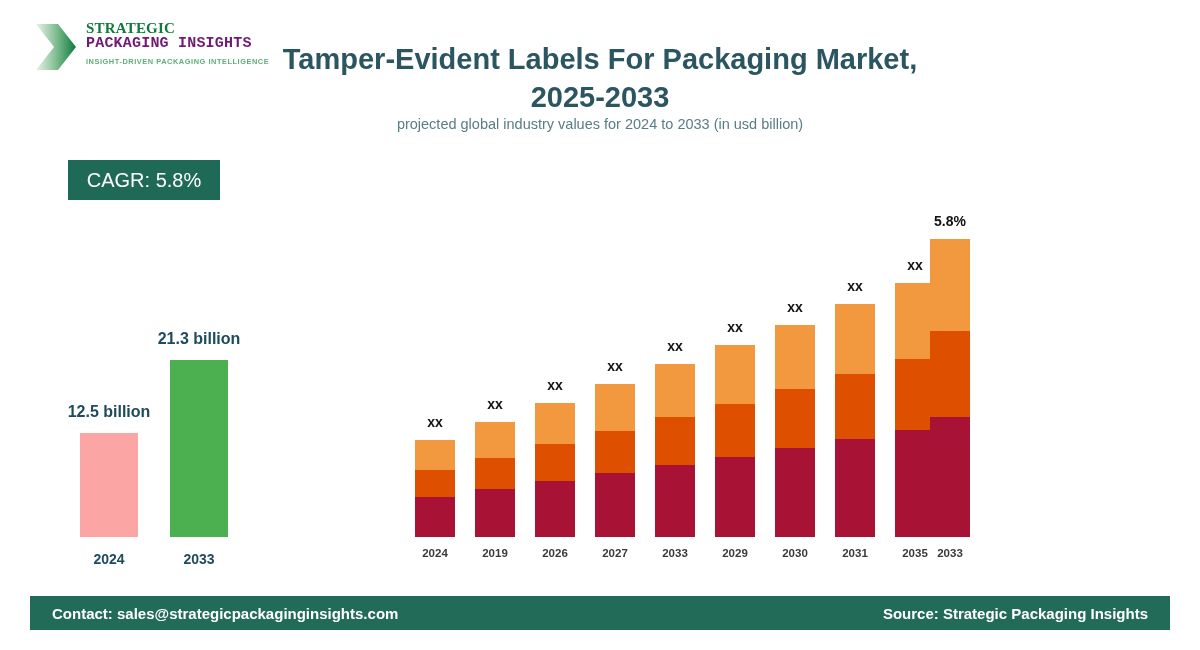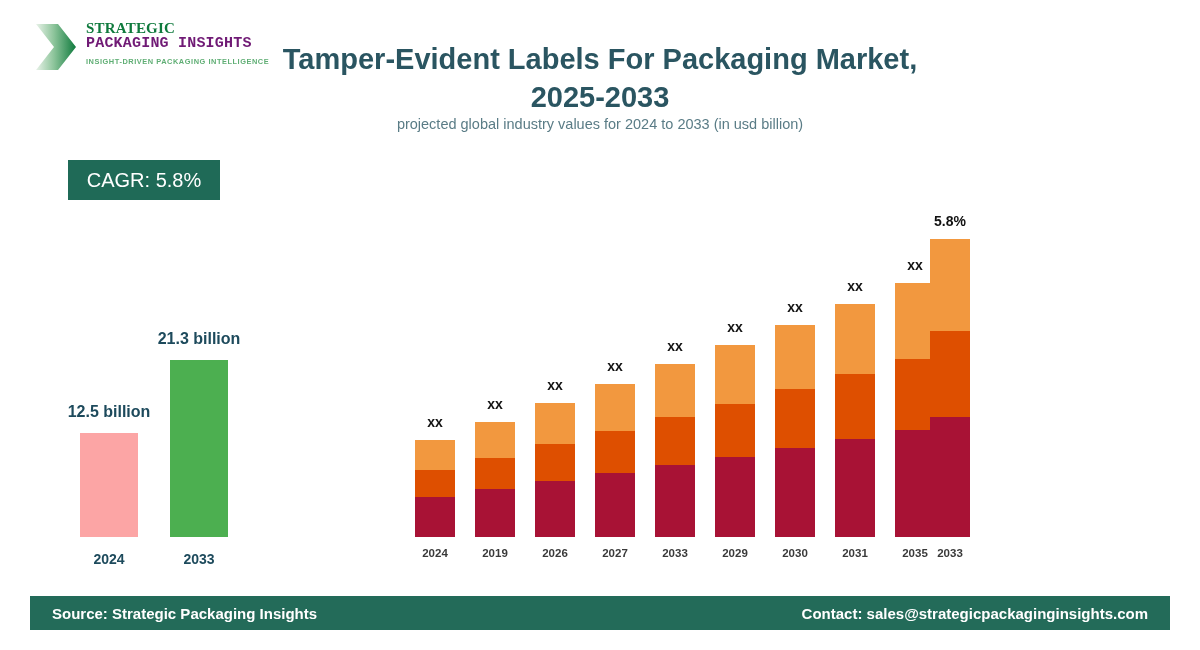--- a/index.html
+++ b/index.html
@@ -291,15 +291,15 @@
     <div class="sbar" style="left: 525px;">
       <div class="seg s2" style="height: 92px; background: rgb(242, 152, 63);"></div>
       <div class="seg s1" style="height: 86px; background: rgb(222, 79, 0);"></div>
       <div class="seg s0" style="height: 120px; background: rgb(168, 18, 53);"></div>
       <div class="sbar-label">5.8%</div>
       <div class="sbar-year">2033</div>
     </div>
   </div>
 
 <div class="footer" style="background: rgb(35, 107, 89);">
+  <span>Contact: sales@strategicpackaginginsights.com</span>
   <span>Source: Strategic Packaging Insights</span>
-  <span>Contact: sales@strategicpackaginginsights.com</span>
 </div>
 
 </body></html>

